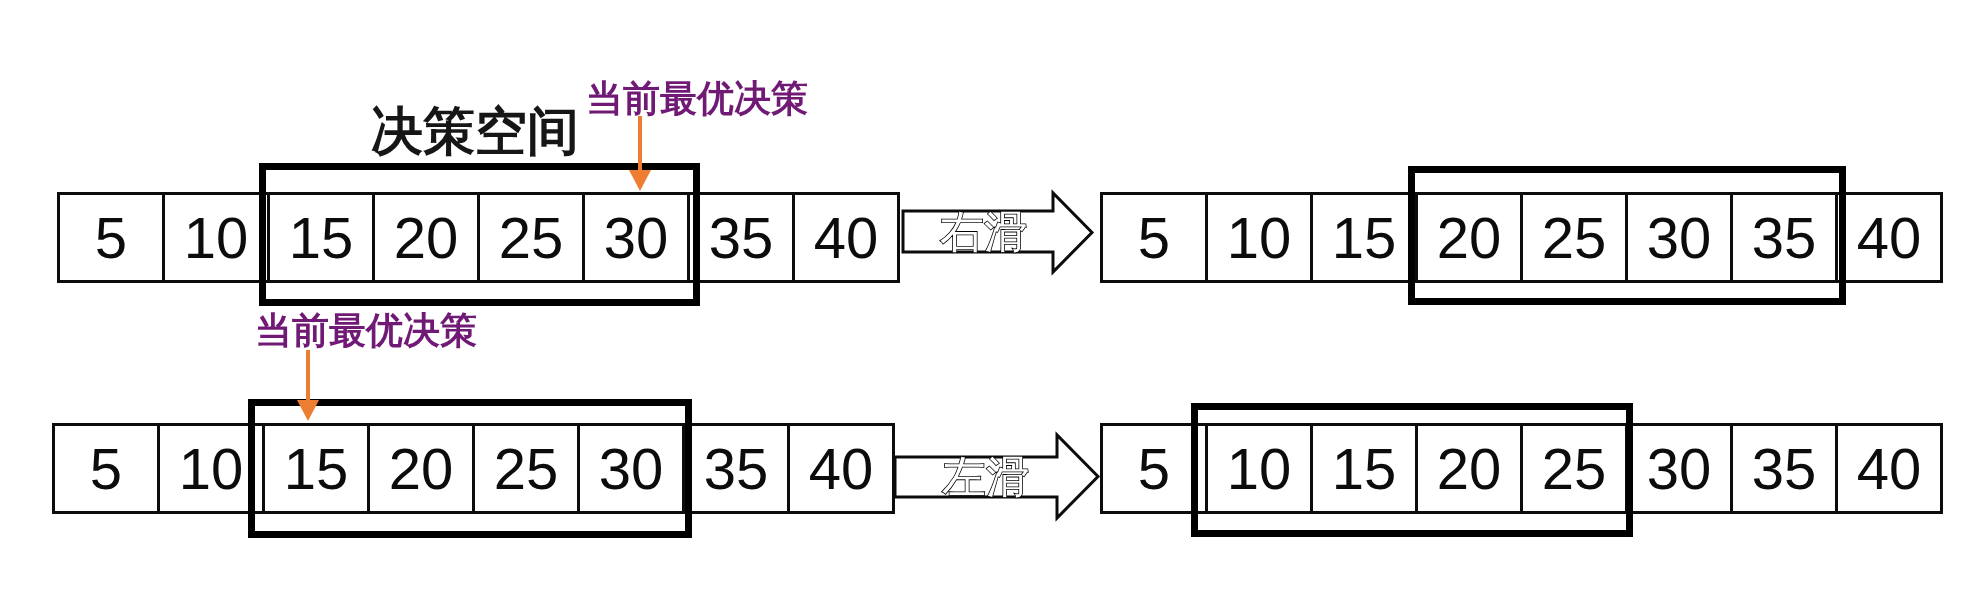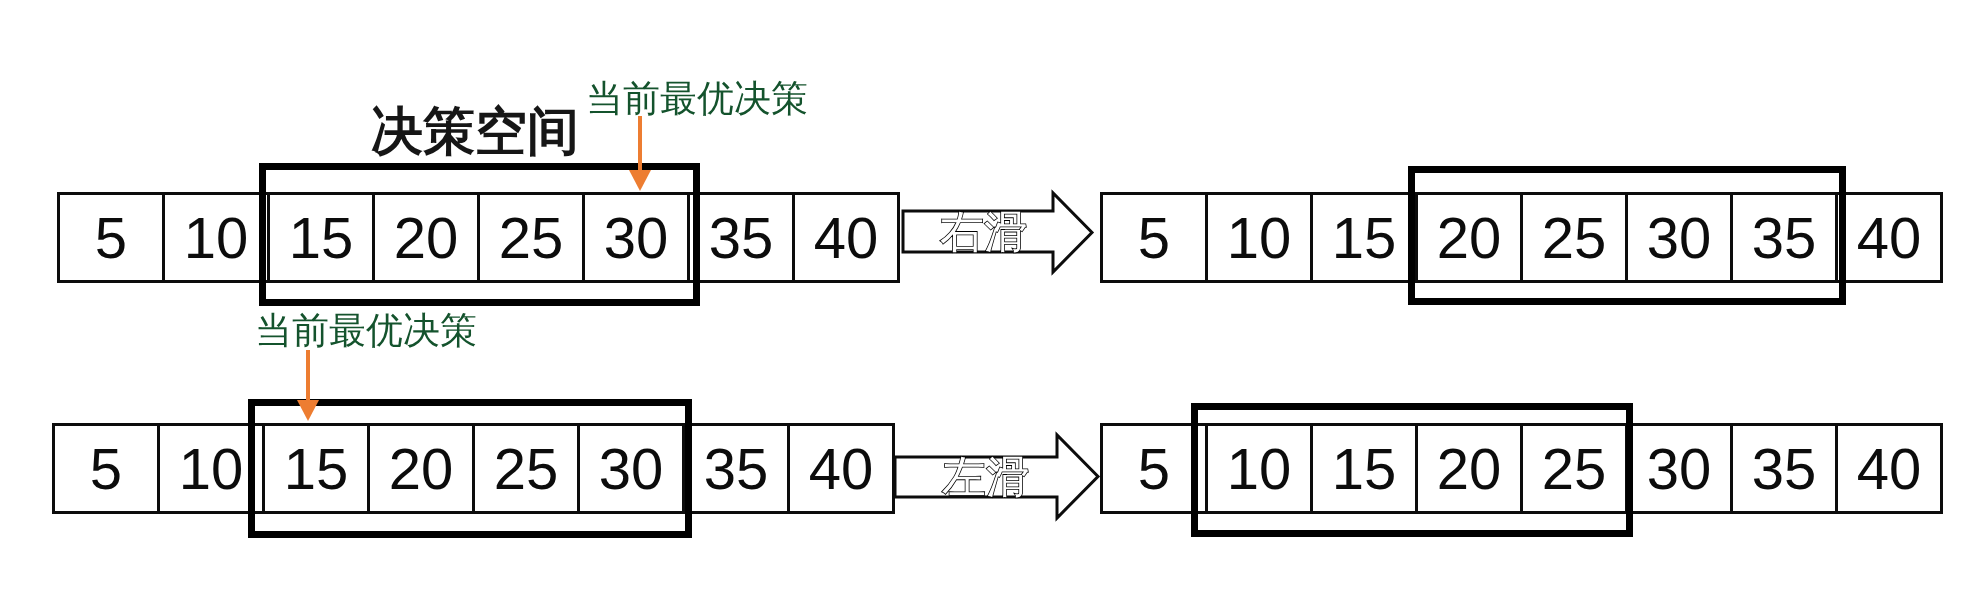--- a/index.html
+++ b/index.html
@@ -20,21 +20,21 @@
   .window-box {
     position:absolute; box-sizing:border-box;
     border:7px solid #000000; background:transparent;
   }
   
   .label-black {
     position:absolute; color:#161616; font-size:52px; font-weight:bold;
     white-space:nowrap; line-height:1.05;
   }
   .label-orange {
-    position:absolute; color:#14532d; font-size:37px; font-weight:normal;
+    position:absolute; color:#701a75; font-size:37px; font-weight:bold;
     white-space:nowrap; line-height:1.05;
   }
   
   .oshaft { position:absolute; width:4px; background:#ED7D31; }
   .ohead  { position:absolute; width:0; height:0;
             border-left:11px solid transparent; border-right:11px solid transparent;
             border-top:21px solid #ED7D31; }
   
   .slide-arrow { position:absolute; overflow:visible; }
   .slide-arrow polygon { fill:#ffffff; stroke:#0c0c0c; stroke-width:3; stroke-linejoin:miter; }

